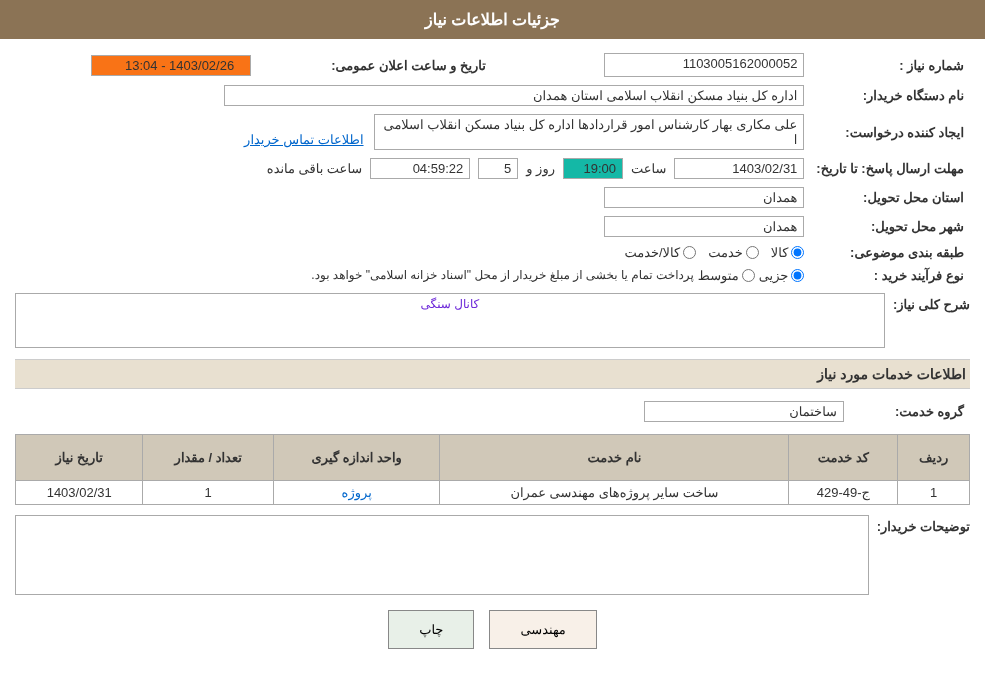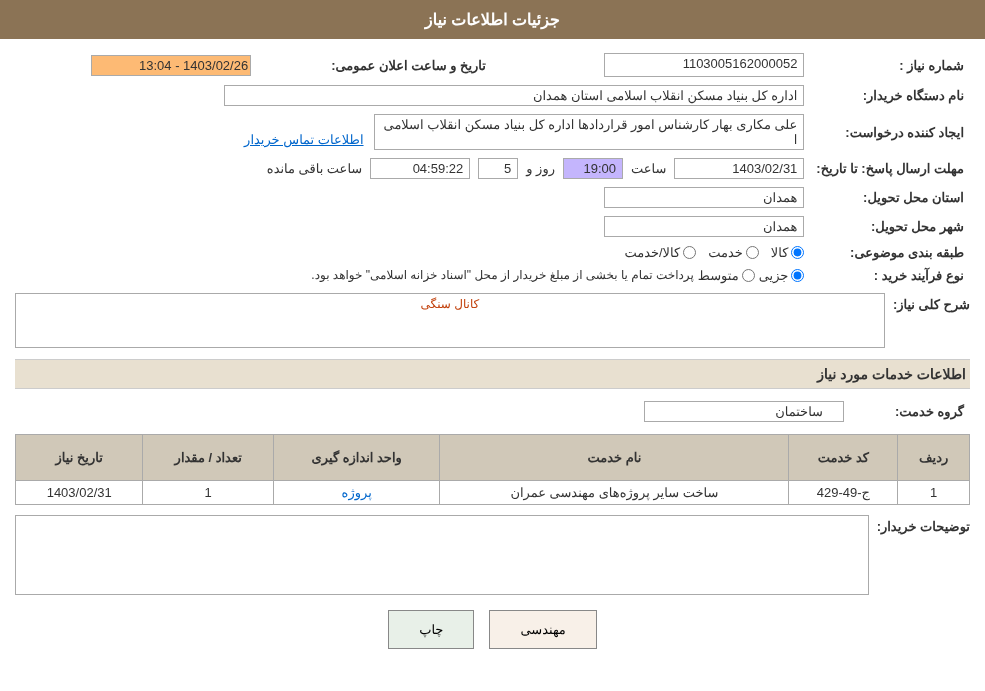--- a/index.html
+++ b/index.html
@@ -169,21 +169,21 @@
 
       <tbody>
           <tr>
         <td class="label-cell">شماره نیاز :</td>
         <td class="value-cell">
           <span class="number-box" style="display:inline-block;border:1px solid #aaa;padding:2px 6px;background:#fff;min-width:180px;">1103005162000052</span>
         </td>
         <td style="width:20px;"></td>
         <td class="label-cell" style="width:auto;">تاریخ و ساعت اعلان عمومی:</td>
         <td class="value-cell">
-          <span style="border:1px solid #aaa;background:#fdba74;padding:2px 2px;display:inline-block;min-width:160px;">1403/02/26 - 13:04</span>
+          <span style="border:1px solid #aaa;background:#f97316;padding:2px 16px;display:inline-block;min-width:160px;">1403/02/26 - 13:04</span>
         </td>
       </tr>
 
       <tr>
         <td class="label-cell">نام دستگاه خریدار:</td>
         <td colspan="4">
           <span style="border:1px solid #aaa;background:#fff;padding:2px 6px;display:inline-block;width:580px;">اداره کل بنیاد مسکن انقلاب اسلامی استان همدان</span>
         </td>
       </tr>
 
@@ -195,21 +195,21 @@
           <span class="link-blue">اطلاعات تماس خریدار</span>
         </td>
       </tr>
 
       <tr>
         <td class="label-cell">مهلت ارسال پاسخ: تا تاریخ:</td>
         <td colspan="4">
           <div class="time-row" style="direction:rtl;justify-content:flex-start;">
             <span style="border:1px solid #aaa;background:#fff;padding:2px 6px;display:inline-block;width:130px;">1403/02/31</span>
             <span>ساعت</span>
-            <span style="border:1px solid #aaa;background:#c4b5fd;padding:2px 6px;display:inline-block;width:60px;text-align:right;">19:00</span>
+            <span style="border:1px solid #aaa;background:#14b8a6;padding:2px 6px;display:inline-block;width:60px;text-align:right;">19:00</span>
             <span>روز و</span>
             <span style="border:1px solid #aaa;background:#fff;padding:2px 6px;display:inline-block;width:40px;">5</span>
             <span style="border:1px solid #aaa;background:#fff;padding:2px 6px;display:inline-block;width:100px;">04:59:22</span>
             <span>ساعت باقی مانده</span>
           </div>
         </td>
       </tr>
 
       <tr>
         <td class="label-cell">استان محل تحویل:</td>
@@ -261,32 +261,32 @@
           </div>
         </td>
       </tr>
     </tbody>
       </table>
 
     <div style="margin: 6px 0; display:flex; align-items:flex-start; gap:8px; direction:rtl;">
       <span style="font-weight:bold;white-space:nowrap;padding-top:4px;">شرح کلی نیاز:</span>
       <div style="position:relative;flex:1;">
         <textarea class="description-box" style="width: 100%; height: 55px; border: 1px solid rgb(170, 170, 170); padding: 4px; font-family: Tahoma, Arial, sans-serif; font-size: 12px; direction: rtl; resize: none;"></textarea>
-        <span style="position:absolute;top:4px;left:50%;transform:translateX(-50%);color:#c2410c;font-size:12px;pointer-events:none;">کانال سنگی</span>
+        <span style="position:absolute;top:4px;left:50%;transform:translateX(-50%);color:#6d28d9;font-size:12px;pointer-events:none;">کانال سنگی</span>
       </div>
     </div>
 
     <div class="section-title">اطلاعات خدمات مورد نیاز</div>
 
     <table class="info-table" style="margin-bottom:5px;">
       <tbody>
           <tr>
         <td class="label-cell" style="width:120px;">گروه خدمت:</td>
         <td>
-          <span style="border:1px solid #aaa;background:#fff;padding:2px 20px;display:inline-block;width:200px;">ساختمان</span>
+          <span style="border:1px solid #aaa;background:#fff;padding:2px 6px;display:inline-block;width:200px;">ساختمان</span>
         </td>
       </tr>
     </tbody>
       </table>
 
     <table class="services-table">
       <thead>
         <tr>
           <th>ردیف</th>
           <th>کد خدمت</th>

